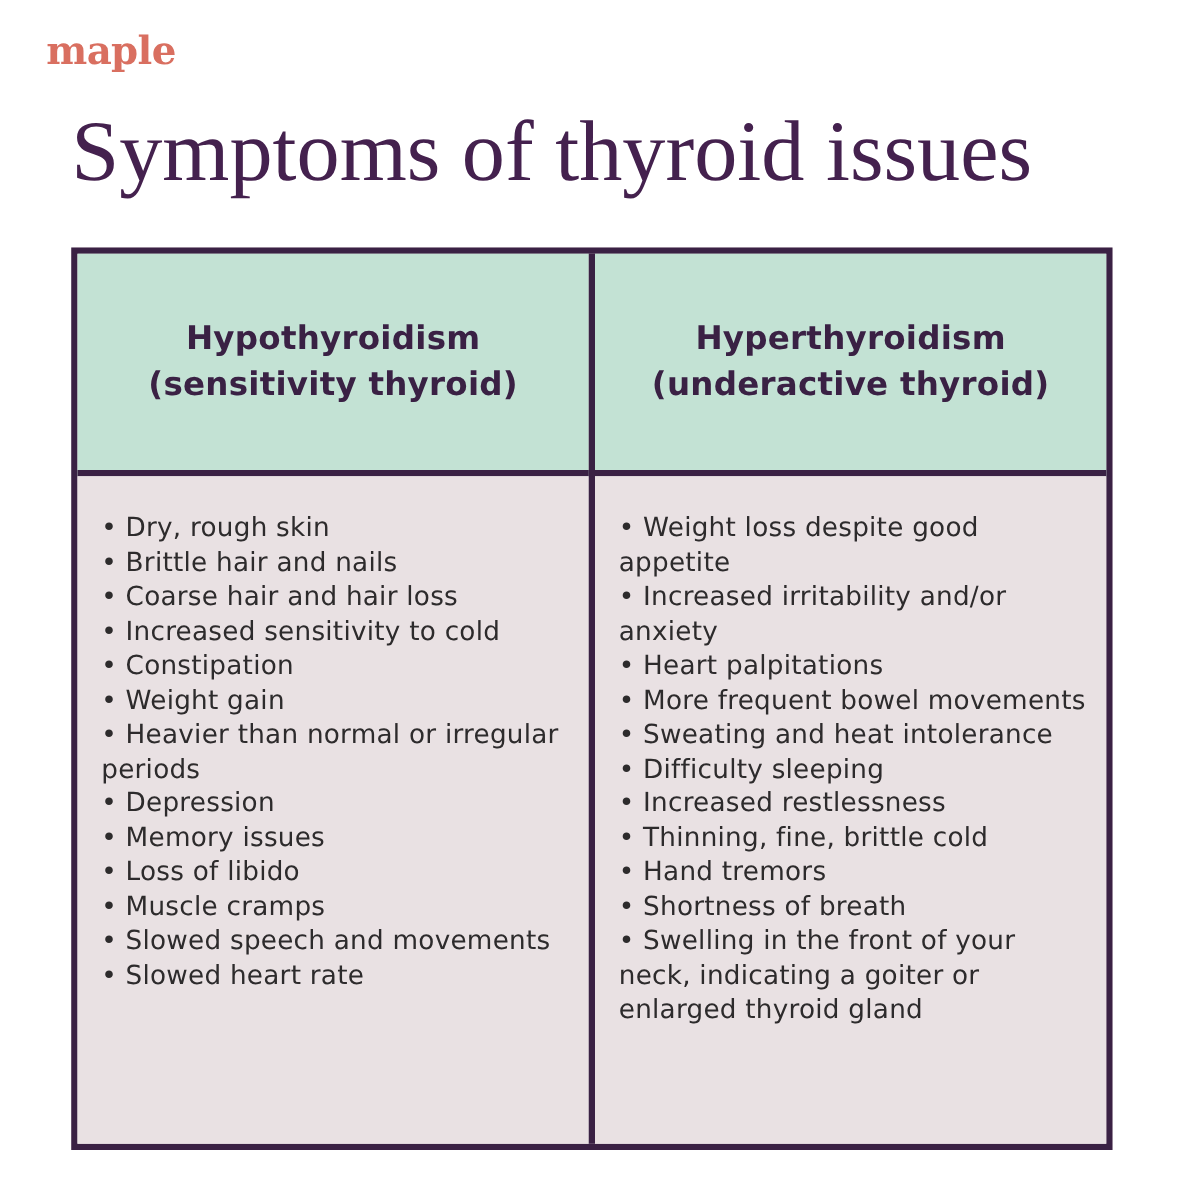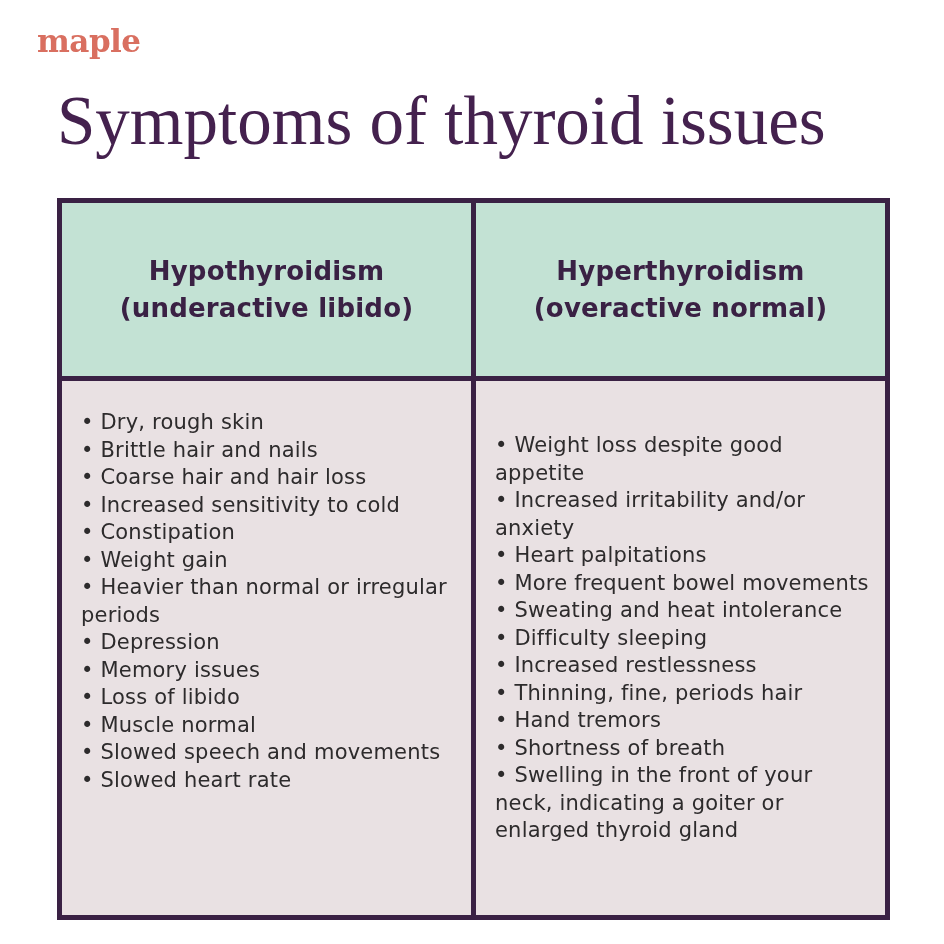--- a/index.html
+++ b/index.html
@@ -62,21 +62,20 @@
   }
 
   .col {
     flex: 1 1 0;
     display: flex;
     flex-direction: column;
     min-width: 0;
   }
   .col + .col {
     border-left: 5px solid var(--table-border);
-    gap: 23px;
   }
 
   .header-cell {
     height: 178px;
     flex: 0 0 178px;
     background: var(--header-bg);
     border-bottom: 5px solid var(--table-border);
     display: flex;
     flex-direction: column;
     justify-content: center;
@@ -108,53 +107,53 @@
 
   <div class="logo">maple</div>
 
   <h1 class="title">Symptoms of thyroid issues</h1>
 
   <div class="table">
 
     <div class="col">
       <div class="header-cell">
         <div>Hypothyroidism</div>
-        <div>(underactive libido)</div>
+        <div>(sensitivity thyroid)</div>
       </div>
       <div class="body-cell">
           <div class="item">• Dry, rough skin</div>
           <div class="item">• Brittle hair and nails</div>
           <div class="item">• Coarse hair and hair loss</div>
           <div class="item">• Increased sensitivity to cold</div>
           <div class="item">• Constipation</div>
           <div class="item">• Weight gain</div>
           <div class="item">• Heavier than normal or irregular periods</div>
           <div class="item">• Depression</div>
           <div class="item">• Memory issues</div>
           <div class="item">• Loss of libido</div>
-          <div class="item">• Muscle normal</div>
+          <div class="item">• Muscle cramps</div>
           <div class="item">• Slowed speech and movements</div>
           <div class="item">• Slowed heart rate</div>
         </div>
     </div>
 
     <div class="col">
       <div class="header-cell">
         <div>Hyperthyroidism</div>
-        <div>(overactive normal)</div>
+        <div>(underactive thyroid)</div>
       </div>
       <div class="body-cell">
           <div class="item">• Weight loss despite good appetite</div>
           <div class="item">• Increased irritability and/or anxiety</div>
           <div class="item">• Heart palpitations</div>
           <div class="item">• More frequent bowel movements</div>
           <div class="item">• Sweating and heat intolerance</div>
           <div class="item">• Difficulty sleeping</div>
           <div class="item">• Increased restlessness</div>
-          <div class="item">• Thinning, fine, periods hair</div>
+          <div class="item">• Thinning, fine, brittle cold</div>
           <div class="item">• Hand tremors</div>
           <div class="item">• Shortness of breath</div>
           <div class="item">• Swelling in the front of your neck, indicating a goiter or enlarged thyroid gland</div>
         </div>
     </div>
 
   </div>
 </div>
 
 </body></html>

